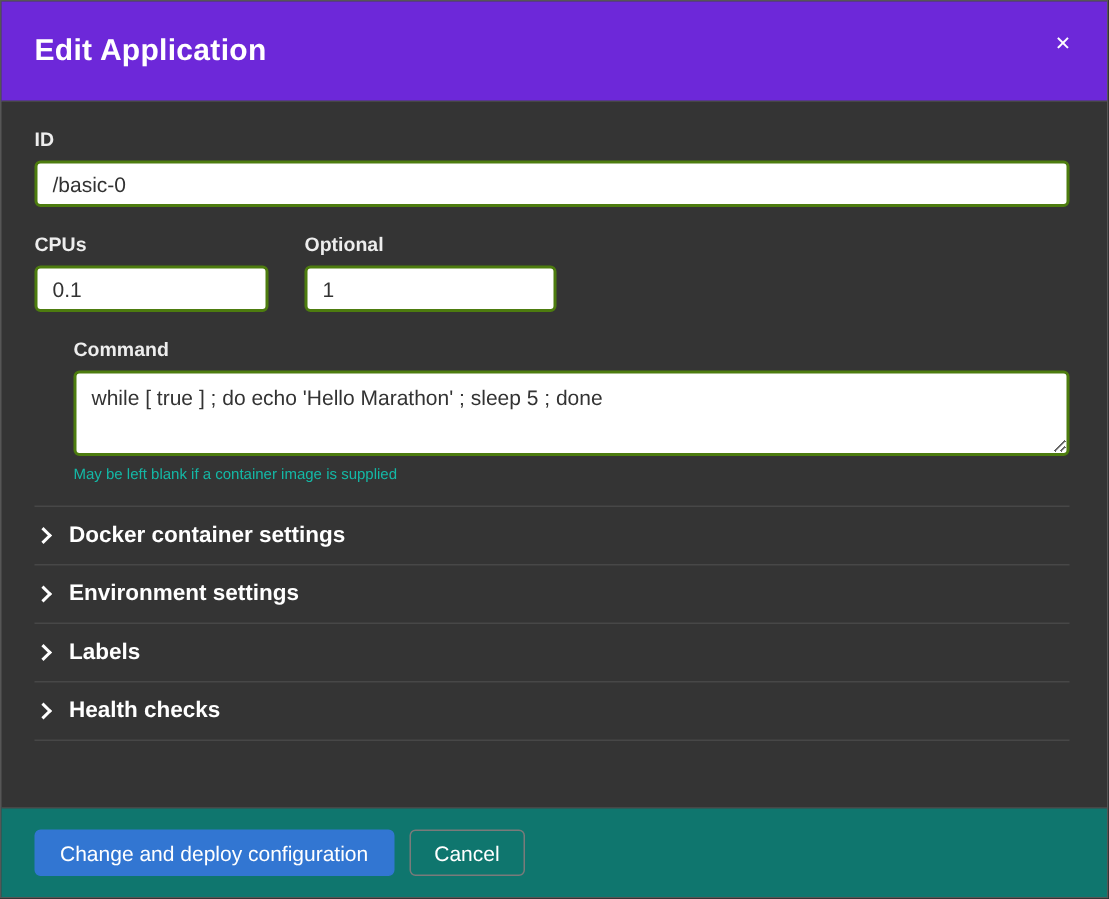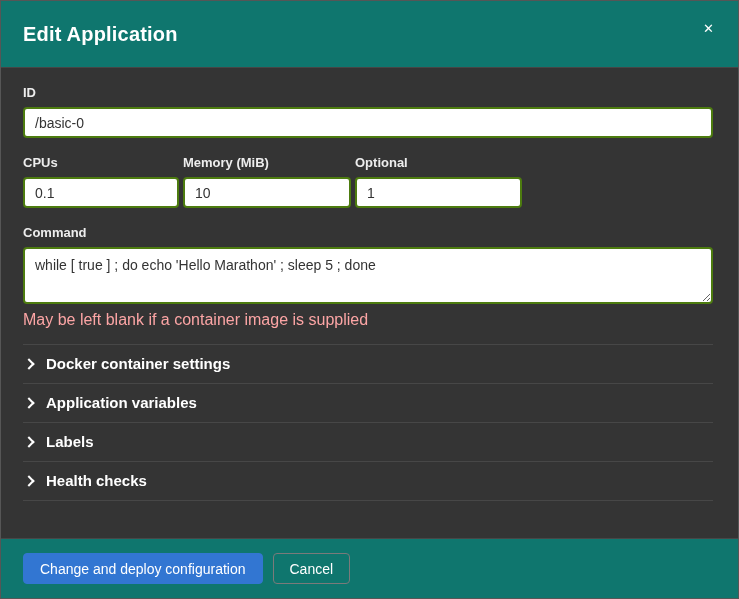--- a/index.html
+++ b/index.html
@@ -9,21 +9,21 @@
     background: #1c1c1c;
   }
   .modal {
     width: 739px; height: 599px;
     background: #343434;
     border: 1px solid #565656;
     display: flex; flex-direction: column;
   }
   .modal-header {
     flex: 0 0 auto;
-    background: #0f766e;
+    background: #6d28d9;
     border-bottom: 1px solid #464646;
     height: 67px;
     padding: 0 20px 0 22px;
     display: flex; align-items: center; justify-content: space-between;
   }
   .modal-title {
     color: #ffffff; font-size: 20px; font-weight: 600; letter-spacing: .2px;
   }
   .close-btn {
     background: none; border: none; cursor: pointer;
@@ -45,25 +45,25 @@
     border: 2px solid #4d7c0f;
     border-radius: 4px;
     padding: 6px 10px;
     font-size: 14px; color: #333333;
     font-family: inherit;
   }
   .text-input { height: 31px; }
   .field-row {
     display: grid;
     grid-template-columns: 156px 168px 167px 1fr;
-    gap: 4px;
+    gap: 24px;
     margin-bottom: 17px;
   }
   .text-area { height: 57px; resize: both; line-height: 1.45; display: block; }
-  .help-text { color: #fca5a5; font-size: 16px; margin-top: 7px; }
+  .help-text { color: #14b8a6; font-size: 10px; margin-top: 7px; }
   .sections { margin-top: 15px; border-top: 1px solid #474747; }
   .section-row {
     display: flex; align-items: center;
     padding: 10px 0 11px 0;
     border-bottom: 1px solid #474747;
     cursor: pointer;
     text-align: right;
   }
   .chevron {
     width: 8px; height: 8px;
@@ -112,43 +112,39 @@
       <label class="field-label">ID</label>
       <input type="text" class="text-input" value="/basic-0" style="">
     </div>
 
     <div class="field-row">
       <div>
         <label class="field-label">CPUs</label>
         <input type="text" class="text-input" value="0.1" style="">
       </div>
       <div>
-        <label class="field-label">Memory (MiB)</label>
-        <input type="text" class="text-input" value="10" style="">
-      </div>
-      <div>
         <label class="field-label">Optional</label>
         <input type="text" class="text-input" value="1" style="">
       </div>
     </div>
 
-    <div class="field-group" style="margin-bottom:0;">
+    <div class="field-group" style="margin-bottom:0;margin-left:26px;">
       <label class="field-label">Command</label>
       <textarea class="text-area" style="">while [ true ] ; do echo 'Hello Marathon' ; sleep 5 ; done</textarea>
       <p class="help-text">May be left blank if a container image is supplied</p>
     </div>
 
     <div class="sections">
       <div class="section-row">
         <span class="chevron"></span>
         <span class="section-label">Docker container settings</span>
       </div>
       <div class="section-row">
         <span class="chevron"></span>
-        <span class="section-label">Application variables</span>
+        <span class="section-label">Environment settings</span>
       </div>
       <div class="section-row">
         <span class="chevron"></span>
         <span class="section-label">Labels</span>
       </div>
       <div class="section-row">
         <span class="chevron"></span>
         <span class="section-label">Health checks</span>
       </div>
     </div>

